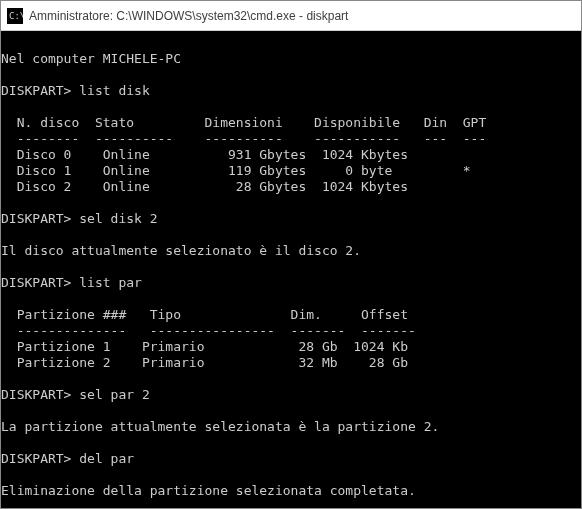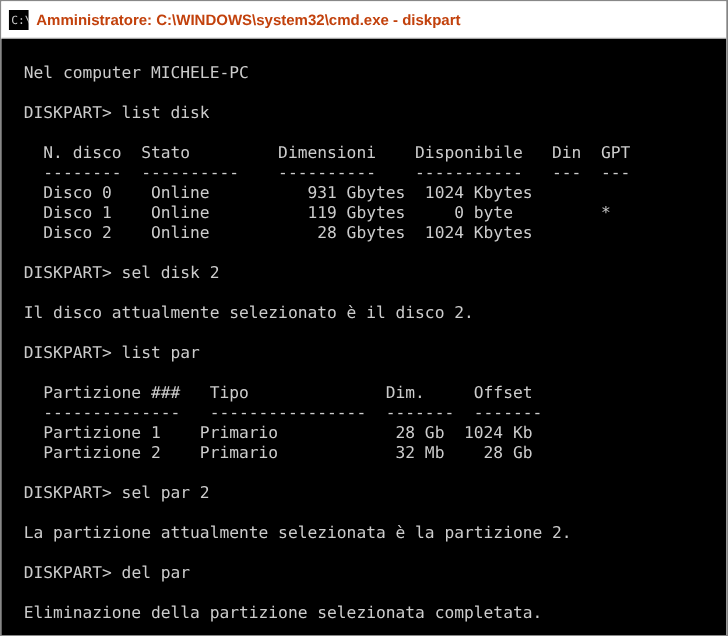--- a/index.html
+++ b/index.html
@@ -22,30 +22,29 @@
   .titlebar .icon {
     width: 16px;
     height: 16px;
     margin-right: 6px;
     display: flex;
     align-items: center;
     justify-content: center;
   }
   .titlebar .title-text {
     font-size: 12px;
-    color: #c2410c;
-    font-weight: bold;
+    color: #404040;
   }
   .terminal {
     background: #000;
     color: #ccc;
     font-family: Consolas, "Lucida Console", monospace;
     font-size: 13px;
     line-height: 16px;
-    padding: 4px 18px;
+    padding: 4px 0;
     height: calc(100% - 30px);
     white-space: pre;
     overflow: hidden;
   }
   .prompt { color: #ccc; }
   .line { min-height: 16px; }
 </style>
 </head>
 <body>
 

